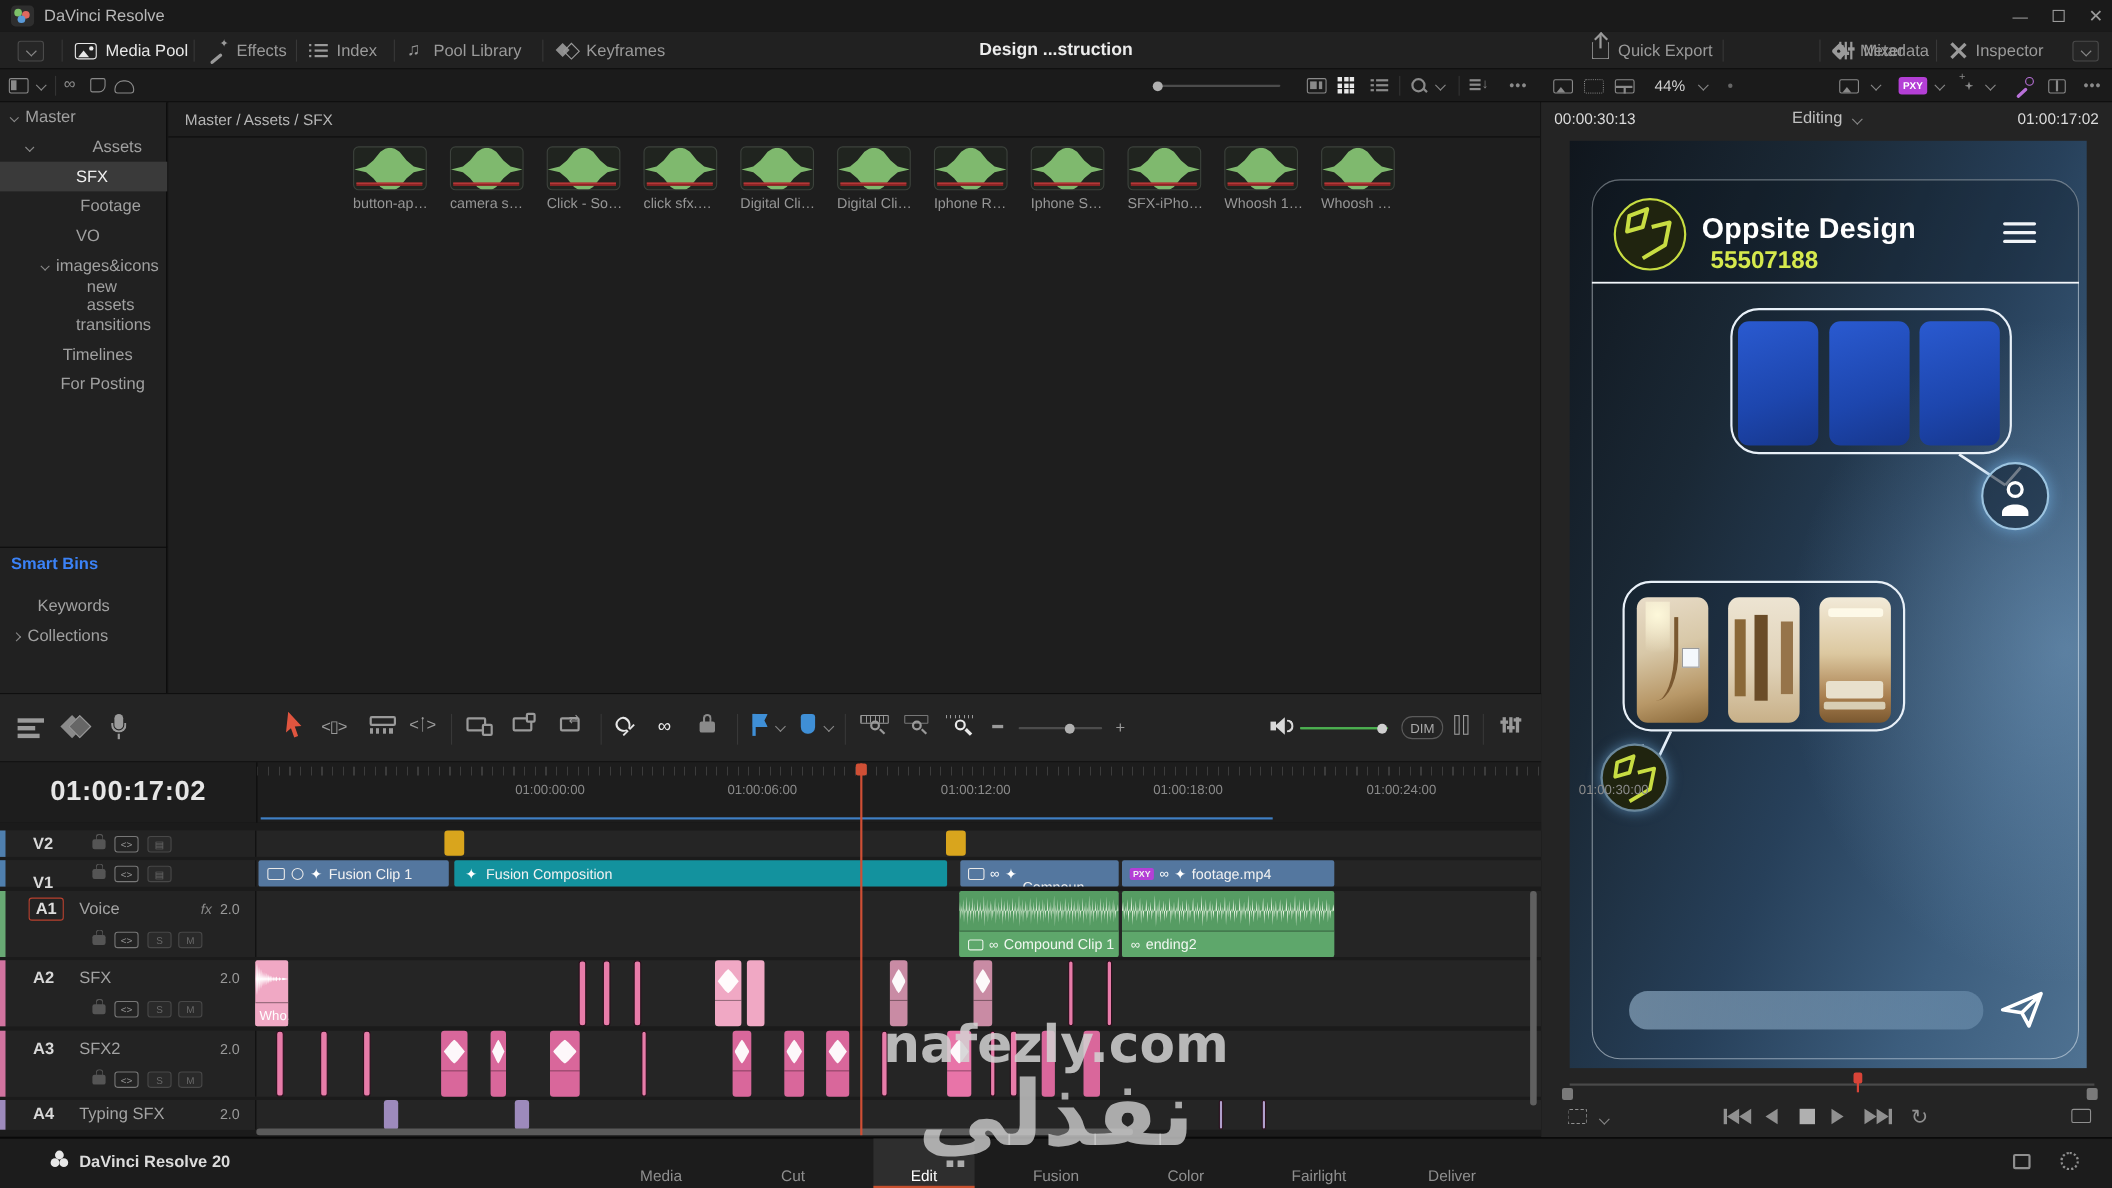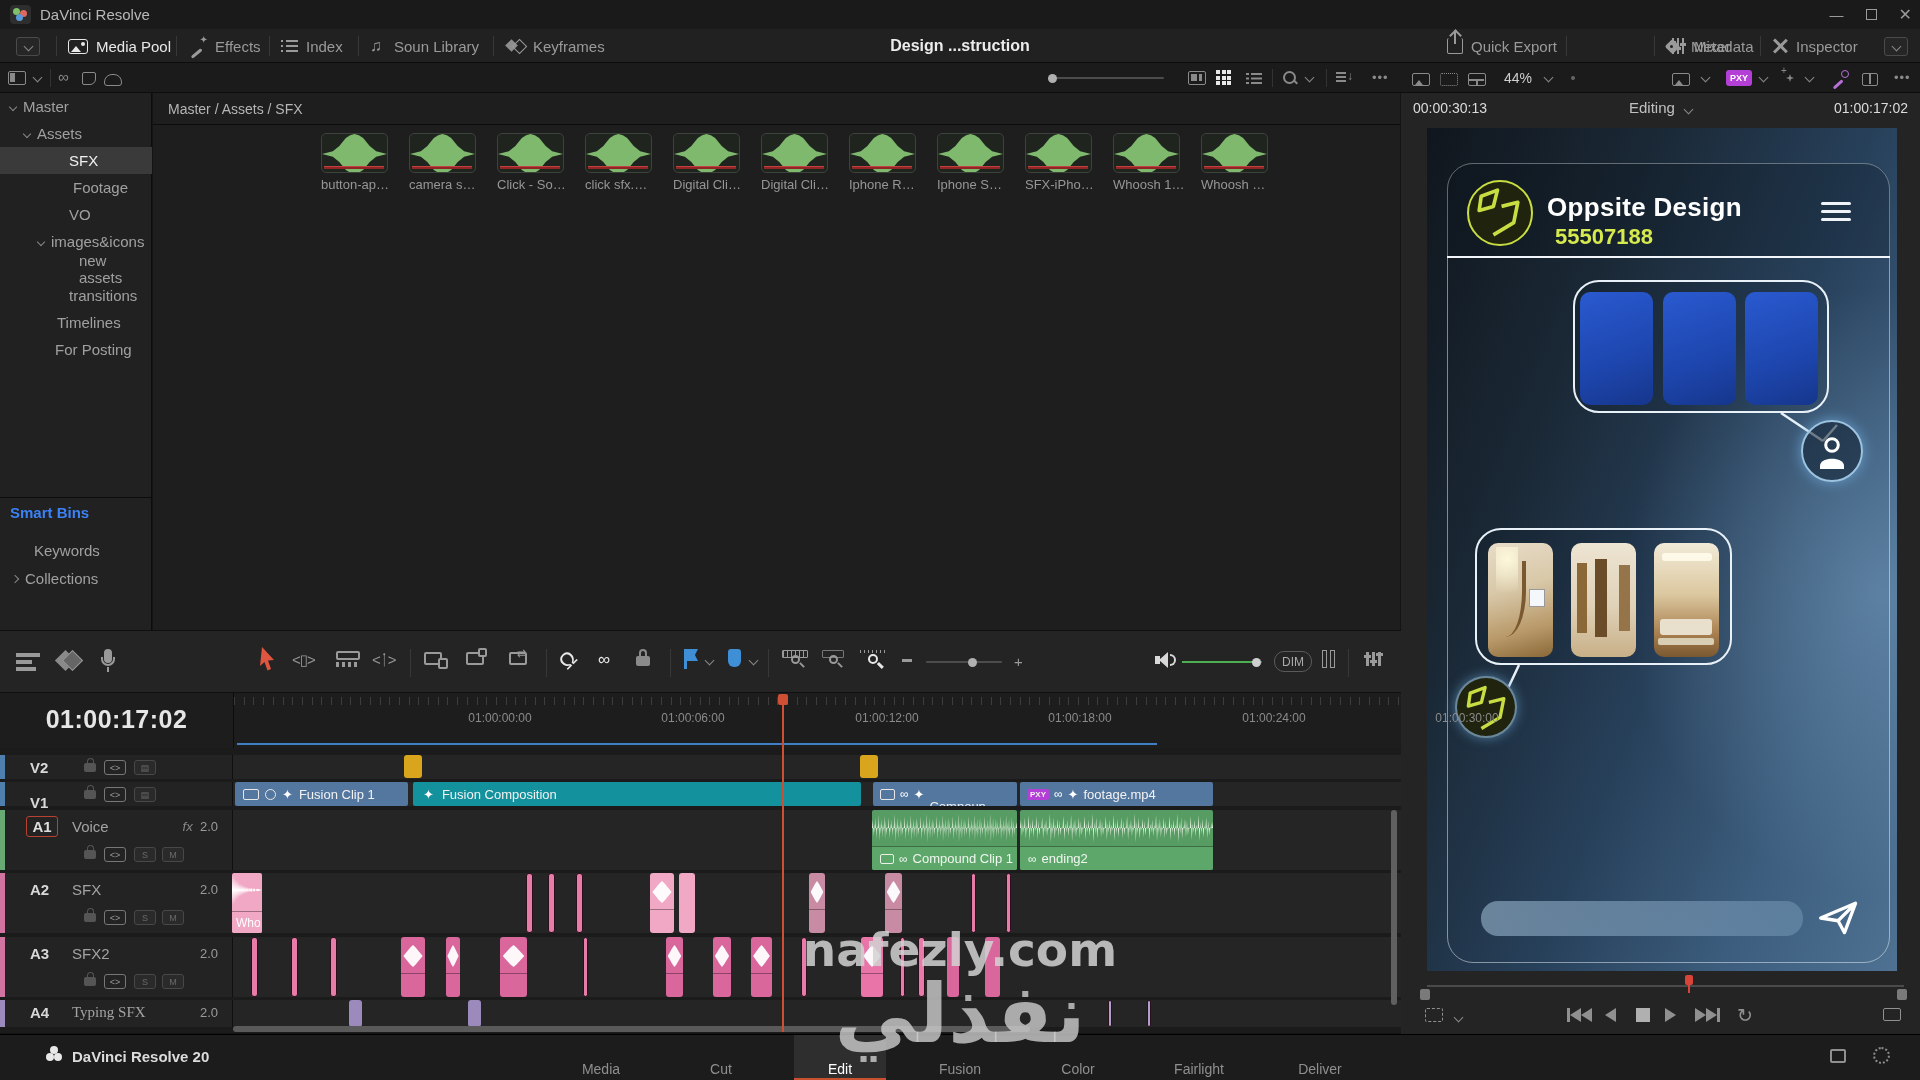--- a/index.html
+++ b/index.html
@@ -275,21 +275,21 @@
       <span>Effects</span>
     </div>
     <div class="vline" style="left:269px;"></div>
     <div class="r2btn" style="left:281px;">
       <span class="ico ico-list"></span>
       <span>Index</span>
     </div>
     <div class="vline" style="left:358px;"></div>
     <div class="r2btn" style="left:370px;">
       <span class="ico ico-note"></span>
-      <span>Soun Library</span>
+      <span>Pool Library</span>
     </div>
     <div class="vline" style="left:493px;"></div>
     <div class="r2btn" style="left:505px;">
       <span class="ico ico-kf"></span>
       <span>Keyframes</span>
     </div>
     <div class="r2btn" style="left:0;width:1920px;justify-content:center;color:#ececec;font-weight:bold;font-size:16px;pointer-events:none;">
       <span>Design ...struction</span>
     </div>
     <div class="r2btn" style="left:1447px;">
@@ -371,21 +371,21 @@
     <span class="r3ic dots3" style="left:1894px;top:7px;">•••</span>
   </div>
 
   <div id="sidebar">
     <div>
 
     <div class="treerow" style="padding-left: 10px; top: 0px;">
           <span class="chev"></span>
           <span>Master</span>
         </div>
-        <div class="treerow" style="padding-left: 24px; top: 27px;">
+        <div class="treerow" style="padding-left: 24px; top: 27px; gap: 47px;">
           <span class="chev"></span>
           <span>Assets</span>
         </div>
         <div class="treerow sel" style="padding-left: 56px; top: 54px;">
           <span class="chev" style="visibility: hidden;"></span>
           <span>SFX</span>
         </div>
         <div class="treerow" style="padding-left: 60px; top: 81px;">
           <span class="chev" style="visibility: hidden;"></span>
           <span>Footage</span>
@@ -881,21 +881,21 @@
           <div class="pclip a3 thin" style="left: 918px; width: 7px;"></div>
           <div class="pclip a3 mid" style="left: 947px; width: 12px;"></div>
           <div class="pclip a3 mid" style="left: 985px; width: 15px;"></div>
         </div>
     </div>
 
     <div class="trackrow" style="top:252px;height:27px;">
       <div class="thead">
         <div class="tstrip" style="background:#9d8abc;"></div>
         <div class="tid" style="top:4px;font-weight:bold;">A4</div>
-        <div class="tname" style="top:4px;font-family:Liberation Serif, serif;">Typing SFX</div>
+        <div class="tname" style="top:4px;">Typing SFX</div>
         <div class="tlevel" style="top:5px;">2.0</div>
       </div>
       <div>
 
       <div class="pclip a4 purple" style="left: 349px; width: 13px;"></div>
           <div class="pclip a4 purple" style="left: 468px; width: 13px;"></div>
           <div class="pclip a4 purple thin" style="left: 1108px; width: 4px;"></div>
           <div class="pclip a4 purple thin" style="left: 1147px; width: 4px;"></div>
         </div>
     </div>

